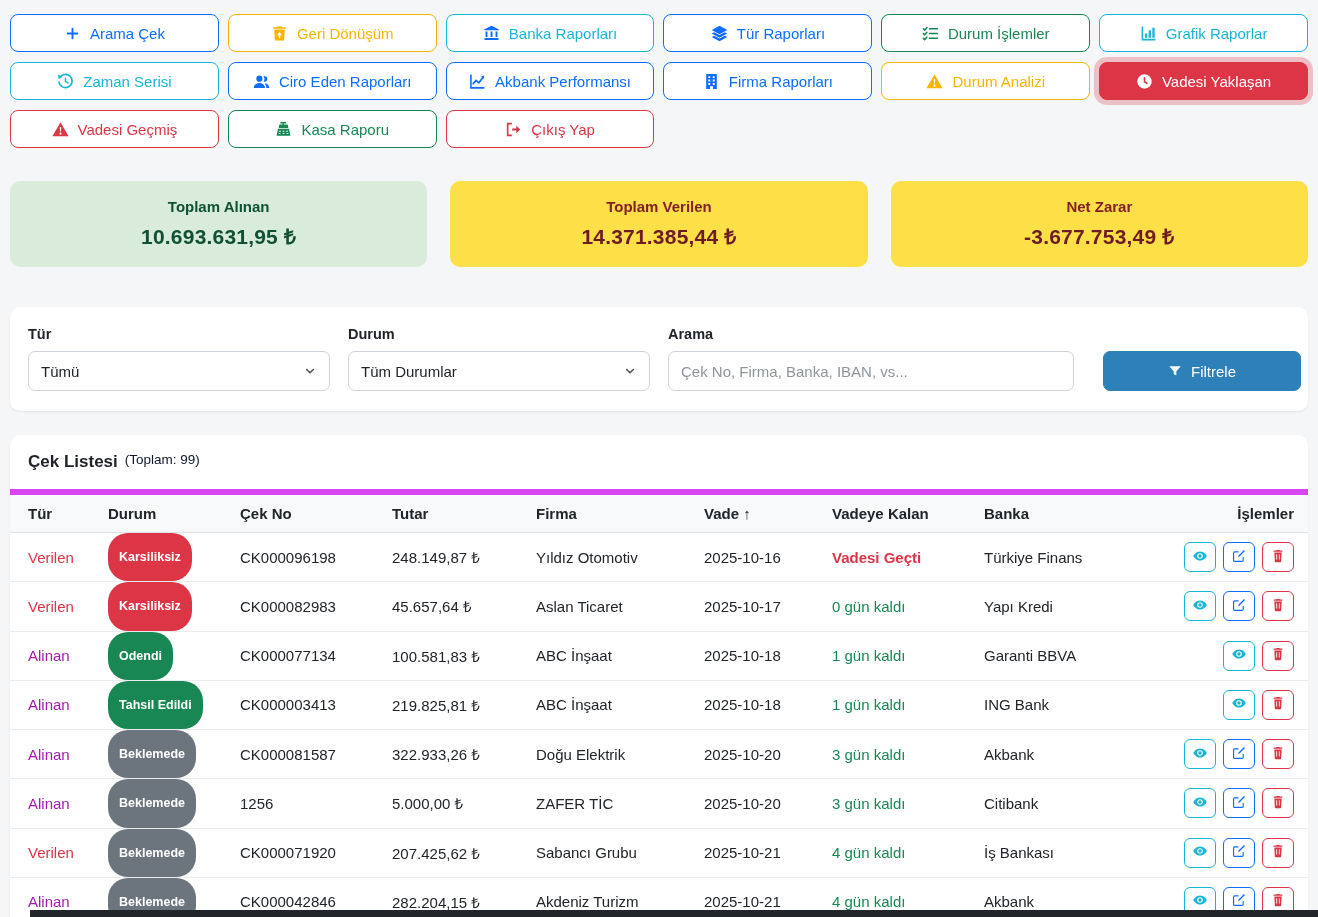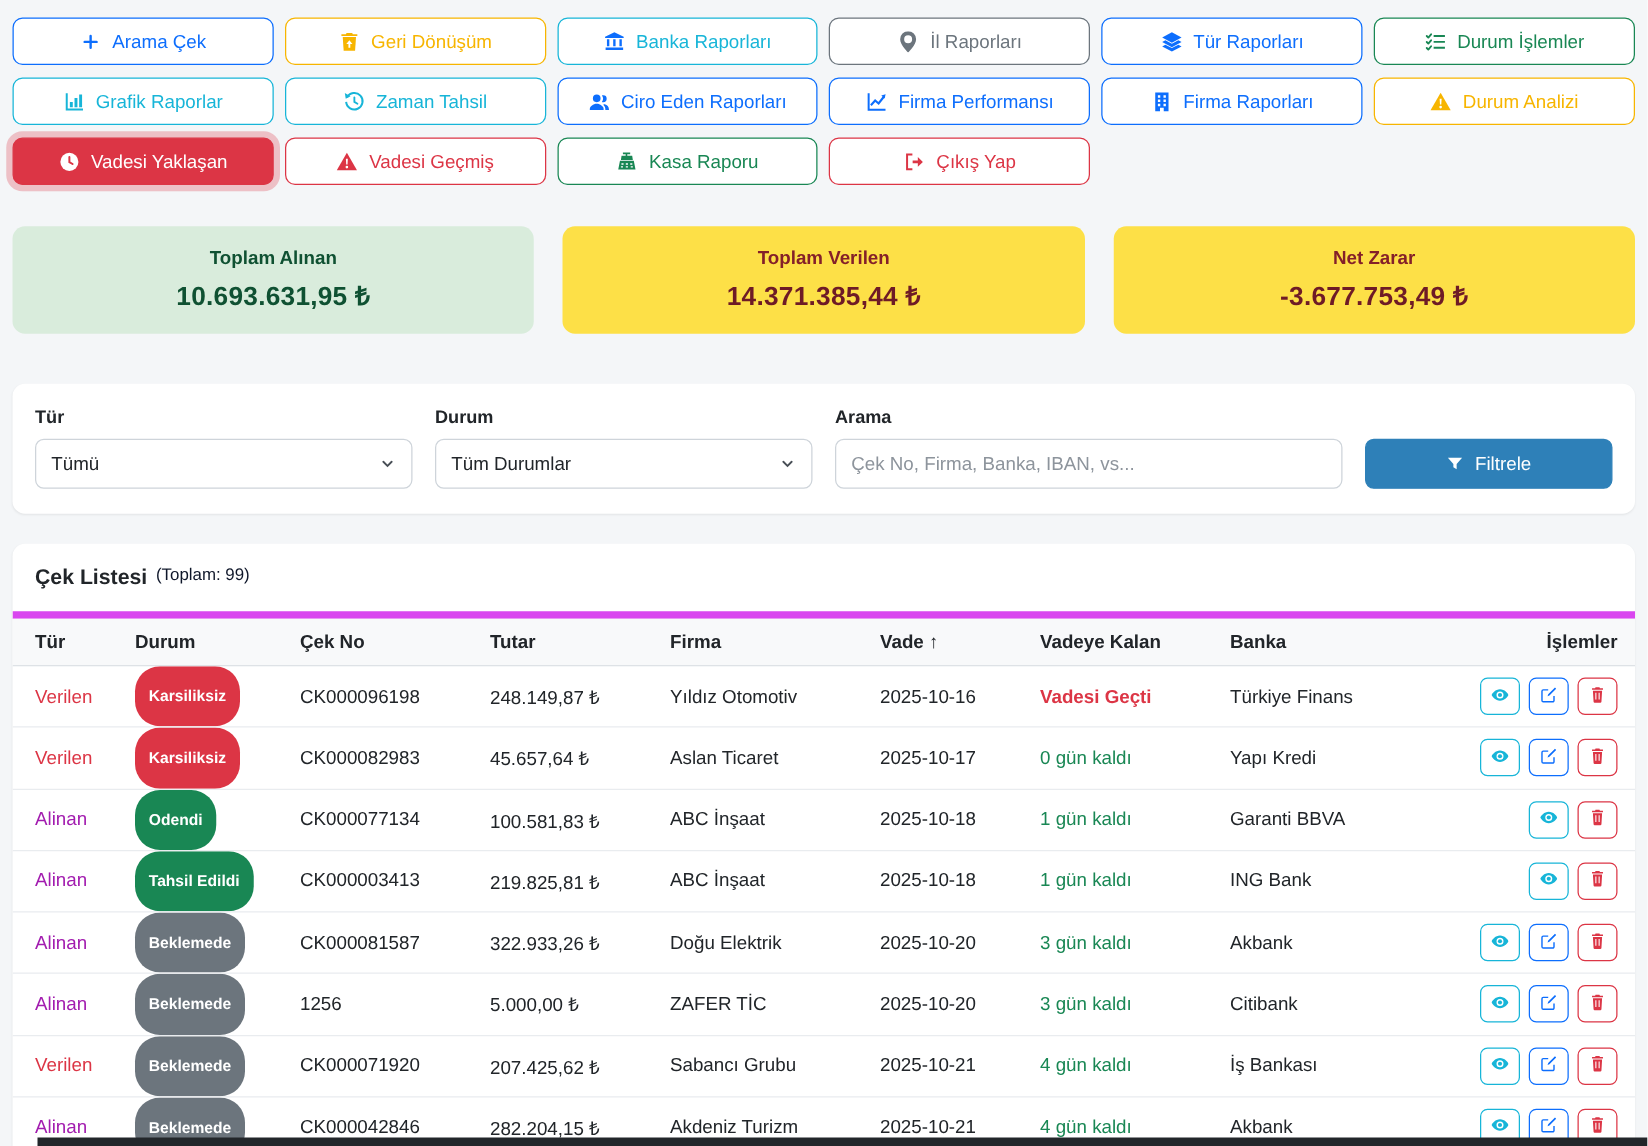--- a/index.html
+++ b/index.html
@@ -49,21 +49,21 @@
     font-size:15px;padding:0 12px;color:#212529;width:100%;box-sizing:border-box;
     display:flex;align-items:center;justify-content:space-between;cursor:pointer;
   }
   .control .chev{color:#495057;display:inline-flex}
   .control .chev svg{width:14px;height:14px}
   input.control{cursor:text;display:block;line-height:38px;font-family:inherit}
   input.control::placeholder{color:#8d949c}
   .btn-filter{
     height:40px;width:100%;background:#2e80b8;border:1px solid #2e80b8;border-radius:7px;
     color:#fff;font-size:15px;font-weight:500;display:flex;align-items:center;justify-content:center;gap:9px;
-    cursor:pointer;font-family:inherit;
+    cursor:pointer;font-family:inherit;margin-left:11px;
   }
   .btn-filter svg{width:14px;height:14px}
 
   
   .tcard{background:#fff;border-radius:10px;margin-top:24px;box-shadow:0 1px 2px rgba(0,0,0,.07);overflow:hidden}
   .tcard-head{padding:17px 18px;border-bottom:6px solid #d946ef;display:flex;align-items:flex-start;gap:7px}
   .tcard-title{font-size:17px;font-weight:700}
   .tcard-total{font-size:13.5px;color:#0f172a}
   table{width:100%;border-collapse:collapse;table-layout:fixed;font-size:15px}
   th{
@@ -115,28 +115,20 @@
         <span>Geri Dönüşüm</span>
       </button>
       <button class="tbtn t-info">
         <span class="ic" style="color:#0d6efd">
           <svg viewBox="0 0 16 16">
             <path fill="currentColor" d="M8 .8 15 4.2V5H1v-.8L8 .8zM2.4 6h1.8v5.2H2.4zM7.1 6h1.8v5.2H7.1zM11.8 6h1.8v5.2h-1.8zM1.4 12.2h13.2v2H1.4z"></path>
           </svg>
         </span>
         <span>Banka Raporları</span>
       </button>
-      <button class="tbtn t-secondary">
-        <span class="ic">
-          <svg viewBox="0 0 16 16">
-            <path fill="currentColor" fill-rule="evenodd" d="M8 16s6-5.7 6-10A6 6 0 0 0 2 6c0 4.3 6 10 6 10zm0-7a3 3 0 1 1 0-6 3 3 0 0 1 0 6z"></path>
-          </svg>
-        </span>
-        <span>İl Raporları</span>
-      </button>
       <button class="tbtn t-primary">
         <span class="ic">
           <svg viewBox="0 0 16 16">
             <path fill="currentColor" d="M8 .8 15.3 4.7 8 8.6.7 4.7 8 .8z"></path>
             <path fill="currentColor" d="M3.1 6.8.7 8.1 8 12l7.3-3.9-2.4-1.3L8 9.4 3.1 6.8z"></path>
             <path fill="currentColor" d="M3.1 10.1.7 11.4 8 15.3l7.3-3.9-2.4-1.3L8 12.7l-4.9-2.6z"></path>
           </svg>
         </span>
         <span>Tür Raporları</span>
       </button>
@@ -159,42 +151,42 @@
         <span>Grafik Raporlar</span>
       </button>
       <button class="tbtn t-info">
         <span class="ic">
           <svg viewBox="0 0 16 16">
             <path fill="none" stroke="currentColor" stroke-width="1.5" d="M2.5 4.6A6.2 6.2 0 1 1 1.8 8"></path>
             <path fill="currentColor" d="M.8 1.4l.7 4.2 3.6-1.8z"></path>
             <path fill="none" stroke="currentColor" stroke-width="1.4" stroke-linecap="round" d="M8 4.6V8l2.3 1.4"></path>
           </svg>
         </span>
-        <span>Zaman Tahsil</span>
+        <span>Zaman Serisi</span>
       </button>
       <button class="tbtn t-primary">
         <span class="ic">
           <svg viewBox="0 0 16 16">
             <path fill="currentColor" d="M6 8.2a2.9 2.9 0 1 0 0-5.8 2.9 2.9 0 0 0 0 5.8z"></path>
             <path fill="currentColor" d="M.8 13.5c0-2 2.6-4 5.2-4s5.2 2 5.2 4v.7H.8z"></path>
             <path fill="currentColor" d="M10.9 8.2a2.6 2.6 0 0 0 0-5.2c-.4 0-.7.1-1 .2a4 4 0 0 1 0 4.8c.3.1.6.2 1 .2z"></path>
             <path fill="currentColor" d="M12.1 9.8c1.8.6 3.1 1.9 3.1 3.7v.7h-2.7v-.7c0-1.4-.6-2.6-1.6-3.4.4-.2.8-.3 1.2-.3z"></path>
           </svg>
         </span>
         <span>Ciro Eden Raporları</span>
       </button>
       <button class="tbtn t-primary">
         <span class="ic">
           <svg viewBox="0 0 16 16">
             <path fill="none" stroke="currentColor" stroke-width="1.5" d="M1.8 1.5V14h12.7"></path>
             <path fill="none" stroke="currentColor" stroke-width="1.6" d="M3.5 10.5 6.7 7l2.6 2.2 4.4-5.6"></path>
             <path fill="currentColor" d="M14.6 2.3l-3.3.9 2.4 2.2z"></path>
           </svg>
         </span>
-        <span>Firma Performansı</span>
+        <span>Akbank Performansı</span>
       </button>
       <button class="tbtn t-primary">
         <span class="ic">
           <svg viewBox="0 0 16 16">
             <path fill="currentColor" d="M3 1h10v14H9.4v-2.6H6.6V15H3V1z"></path>
             <path fill="#fff" d="M5 3h1.8v1.8H5zM9.2 3H11v1.8H9.2zM5 6.2h1.8V8H5zM9.2 6.2H11V8H9.2zM5 9.4h1.8v1.8H5zM9.2 9.4H11v1.8H9.2z"></path>
           </svg>
         </span>
         <span>Firma Raporları</span>
       </button>

